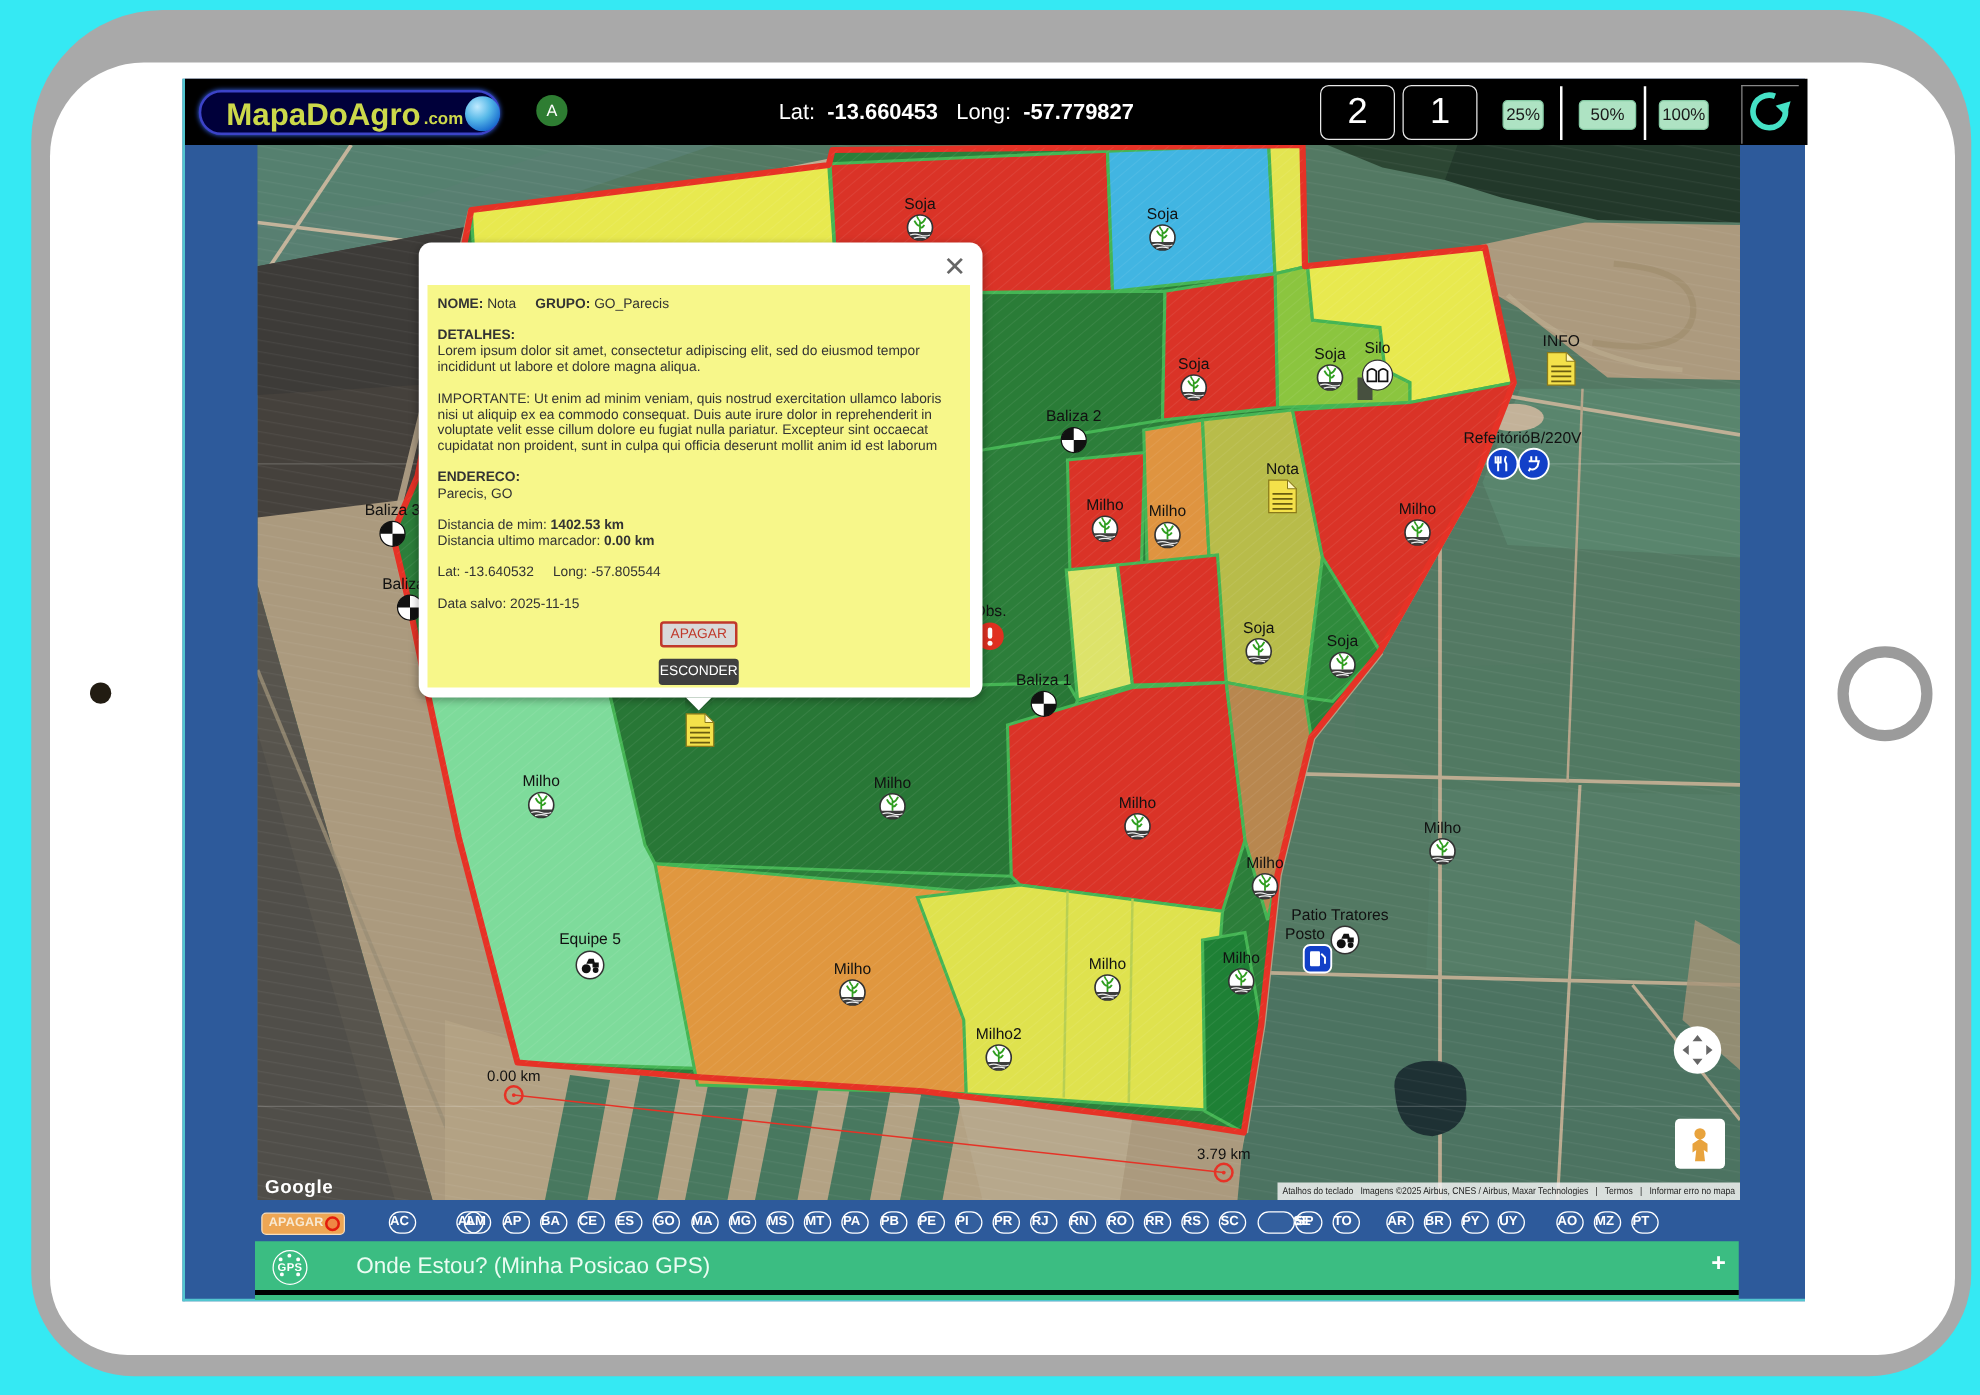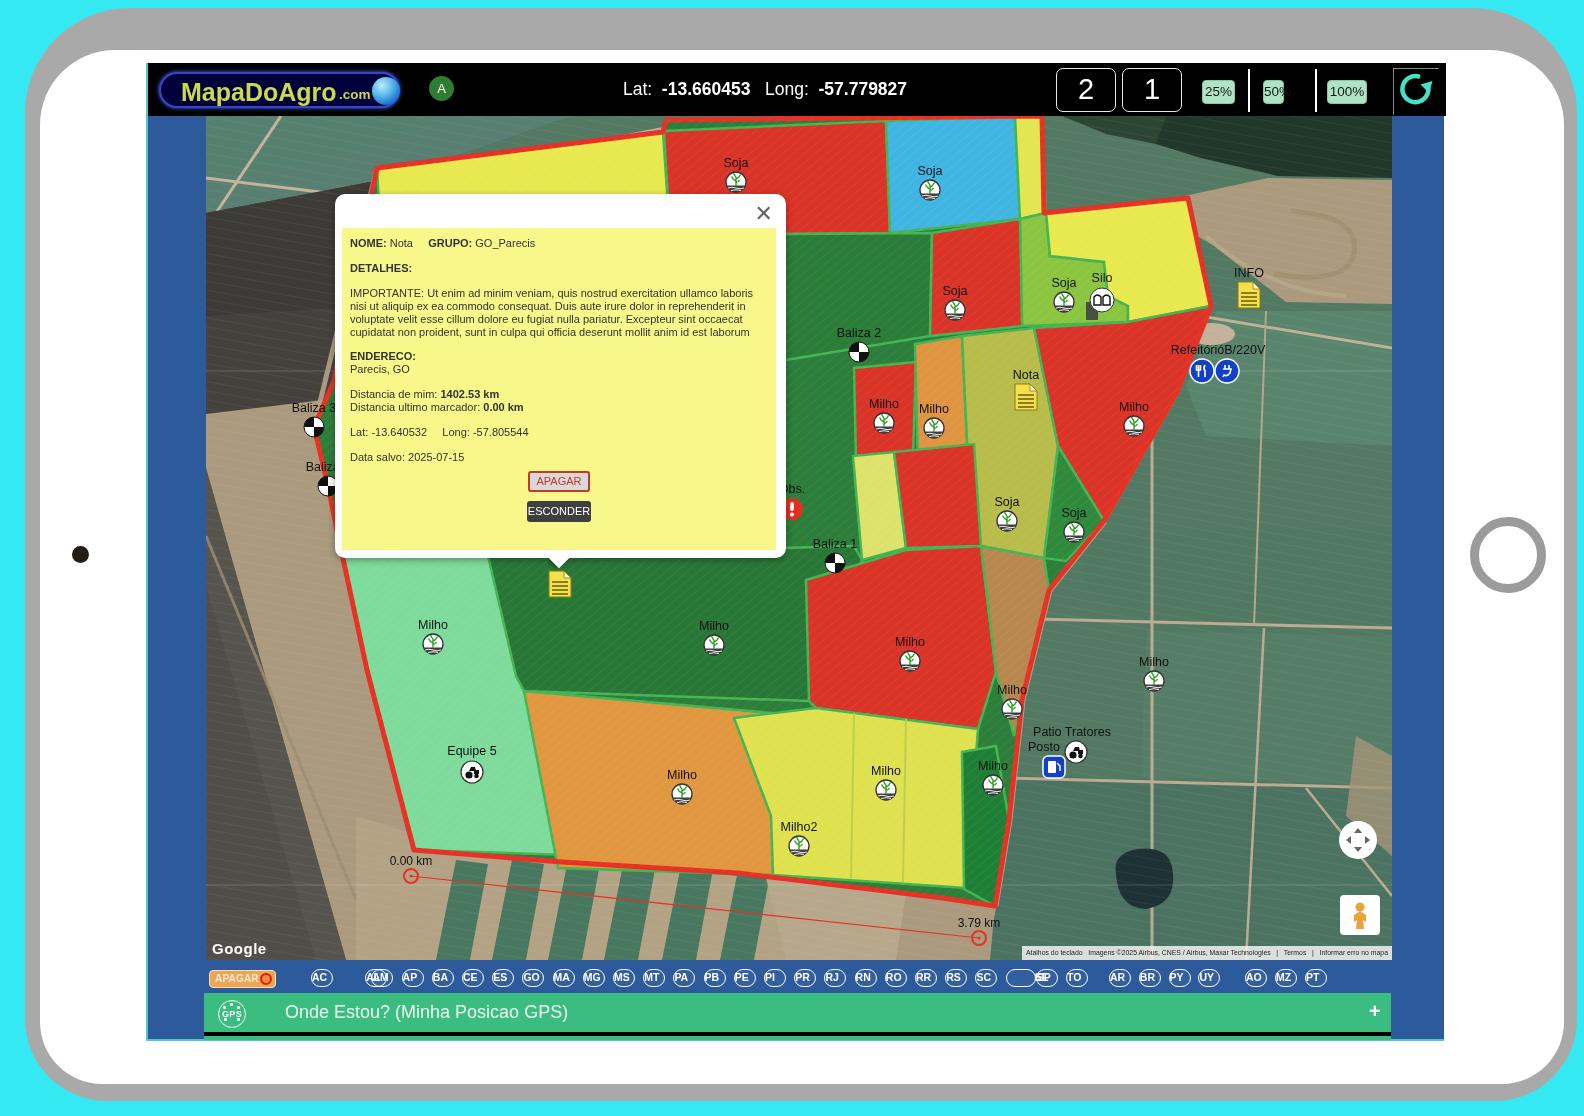--- a/index.html
+++ b/index.html
@@ -56,21 +56,21 @@
       <div id="logo">
           <span class="big">MapaDoAgro</span>
           <span class="sm">.com</span>
           <div id="globe"></div>
         </div>
       <div id="acirc">A</div>
       <div class="hbtn" style="left:908px;">2</div>
       <div class="hbtn" style="left:974px;">1</div>
       <div class="gbtn" style="left:1054px;width:33px;">25%</div>
       <div class="vsep" style="left:1100px;"></div>
-      <div class="gbtn" style="left:1115px;width:21px;">50%</div>
+      <div class="gbtn" style="left:1115px;width:46px;">50%</div>
       <div class="vsep" style="left:1167px;"></div>
       <div class="gbtn" style="left:1179px;width:40px;">100%</div>
       <div id="refreshbox"></div>
       <svg style="position:absolute;left:1248px;top:8px;" width="38" height="38" viewBox="0 0 38 38">
         <path d="M 24 6 A 13 13 0 1 0 32 15" fill="none" stroke="#45e2c6" stroke-width="4.5"></path>
         <path d="M 24.5 13.5 L 36.5 10 L 33 22 Z" fill="#45e2c6"></path>
       </svg>
     </div>
     <svg id="map" style="position:absolute;left:58px;top:53px;" width="1186" height="844" viewBox="0 0 1186 844">
 <defs>
@@ -434,31 +434,32 @@
       </div>
 
   </div>
 
 <div id="popup">
   <div class="x">✕</div>
   <div id="ynote">
     <div><b>NOME:</b> Nota &nbsp;&nbsp;&nbsp; <b>GRUPO:</b> GO_Parecis</div>
     <div style="height:12px"></div>
     <div><b>DETALHES:</b></div>
+    <div>Lorem ipsum dolor sit amet, consectetur adipiscing elit, sed do eiusmod tempor incididunt ut labore et dolore magna aliqua.</div>
     <div style="height:12px"></div>
     <div>IMPORTANTE: Ut enim ad minim veniam, quis nostrud exercitation ullamco laboris nisi ut aliquip ex ea commodo consequat. Duis aute irure dolor in reprehenderit in voluptate velit esse cillum dolore eu fugiat nulla pariatur. Excepteur sint occaecat cupidatat non proident, sunt in culpa qui officia deserunt mollit anim id est laborum</div>
     <div style="height:12px"></div>
     <div><b>ENDERECO:</b></div>
     <div>Parecis, GO</div>
     <div style="height:12px"></div>
     <div>Distancia de mim: <b>1402.53 km</b></div>
     <div>Distancia ultimo marcador: <b>0.00 km</b></div>
     <div style="height:12px"></div>
     <div>Lat: -13.640532 &nbsp;&nbsp;&nbsp; Long: -57.805544</div>
     <div style="height:12px"></div>
-    <div>Data salvo: 2025-07-15</div>
+    <div>Data salvo: 2025-11-15</div>
     <div class="btn-apagar">APAGAR</div>
     <div class="btn-esconder">ESCONDER</div>
   </div>
   <div id="ptail"></div>
 </div>
 
 </div>
 
 </body></html>

